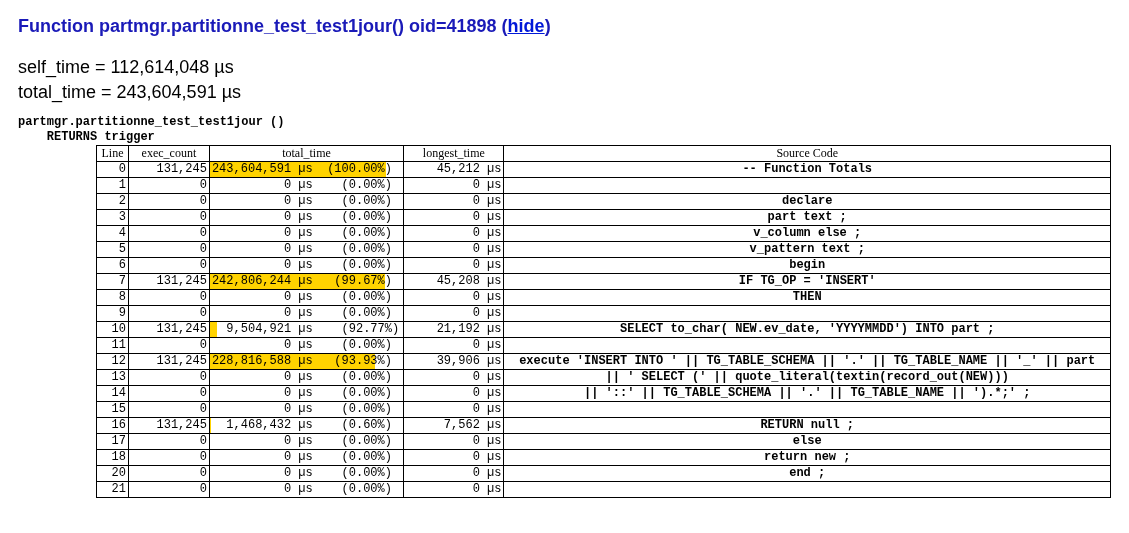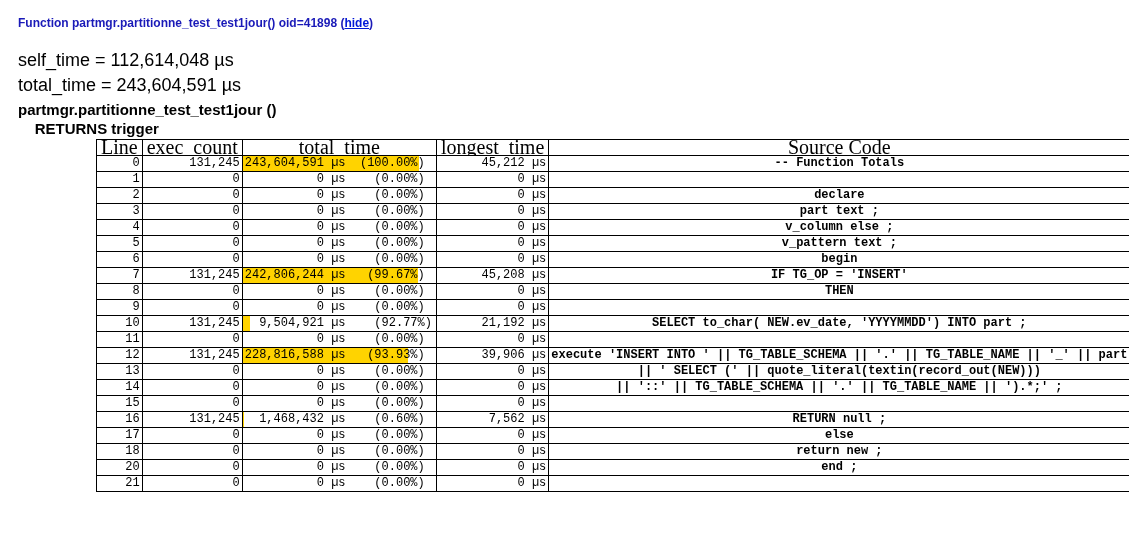--- a/index.html
+++ b/index.html
@@ -7,39 +7,39 @@
     padding: 16px 18px;
     font-family: Arial, Helvetica, sans-serif;
     font-size: 13px;
     color: #000;
     background: #fff;
     width: 1129px;
     box-sizing: border-box;
   }
   .title-line {
     color: #1a1ab8;
-    font-size: 12px;
+    font-size: 18px;
     font-weight: bold;
     margin-bottom: 20px;
   }
   .title-line a {
     color: #0018d8;
     text-decoration: underline;
     cursor: pointer;
   }
   .meta-line {
     font-size: 18px;
     margin: 4px 0;
   }
   .sig-block {
-    font-family: Liberation Sans, sans-serif;
-    font-size: 15px;
+    font-family: Liberation Mono, monospace;
+    font-size: 12px;
     font-weight: bold;
     white-space: pre;
-    margin-top: 5px;
+    margin-top: 12px;
     margin-bottom: 0;
     line-height: 1.25;
   }
   table.profiler {
     border-collapse: collapse;
     margin-left: 78px;
     font-family: "Courier New", monospace;
     font-size: 12px;
     table-layout: fixed;
   }
@@ -47,21 +47,21 @@
     border: 1px solid #000;
     padding: 0 2px;
     height: 15px;
     line-height: 15px;
     vertical-align: middle;
     overflow: hidden;
     white-space: nowrap;
   }
   table.profiler th {
     font-family: Georgia, "Times New Roman", serif;
-    font-size: 20px;
+    font-size: 12px;
     font-weight: normal;
     text-align: center;
     padding: 0 4px;
   }
   col.c-line { width: 32px; }
   col.c-exec { width: 82px; }
   col.c-total { width: 176px; }
   col.c-longest { width: 102px; }
   col.c-src { width: 608px; }
   td.num { text-align: right; font-weight: normal; }

